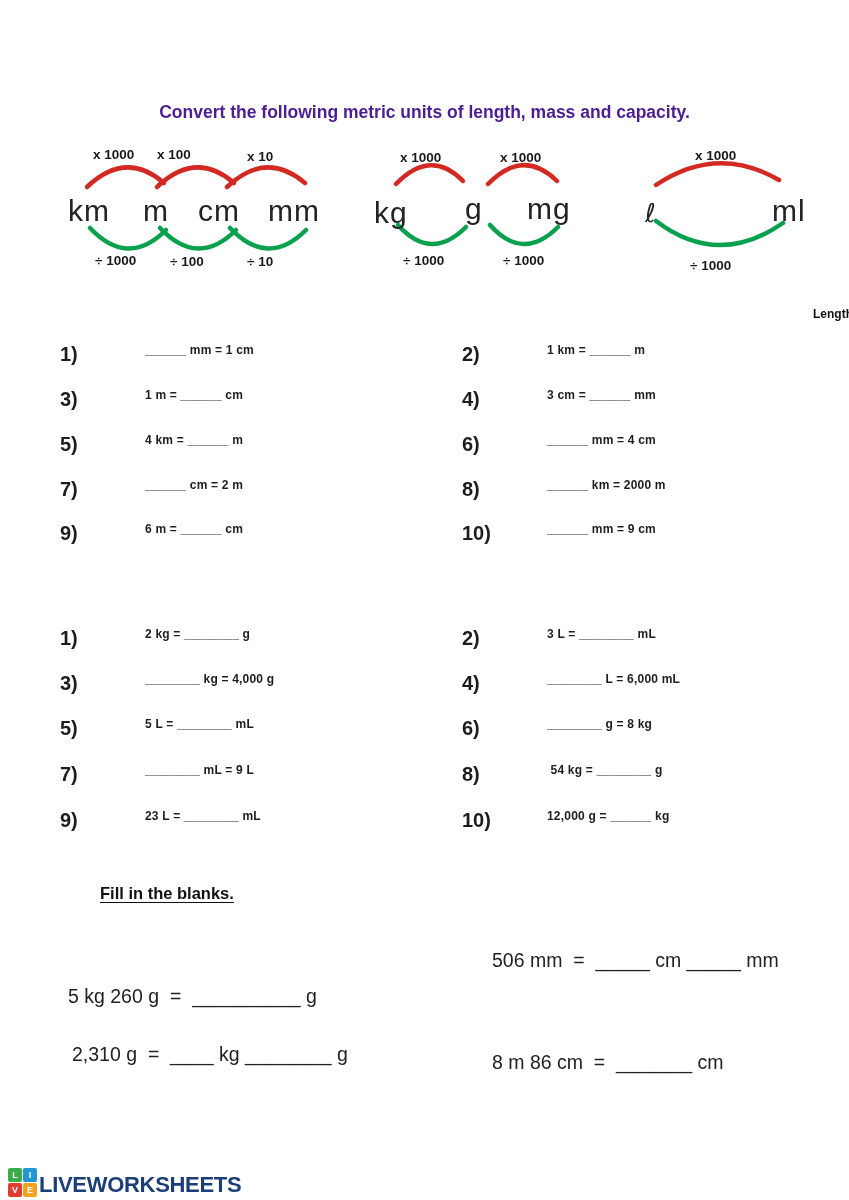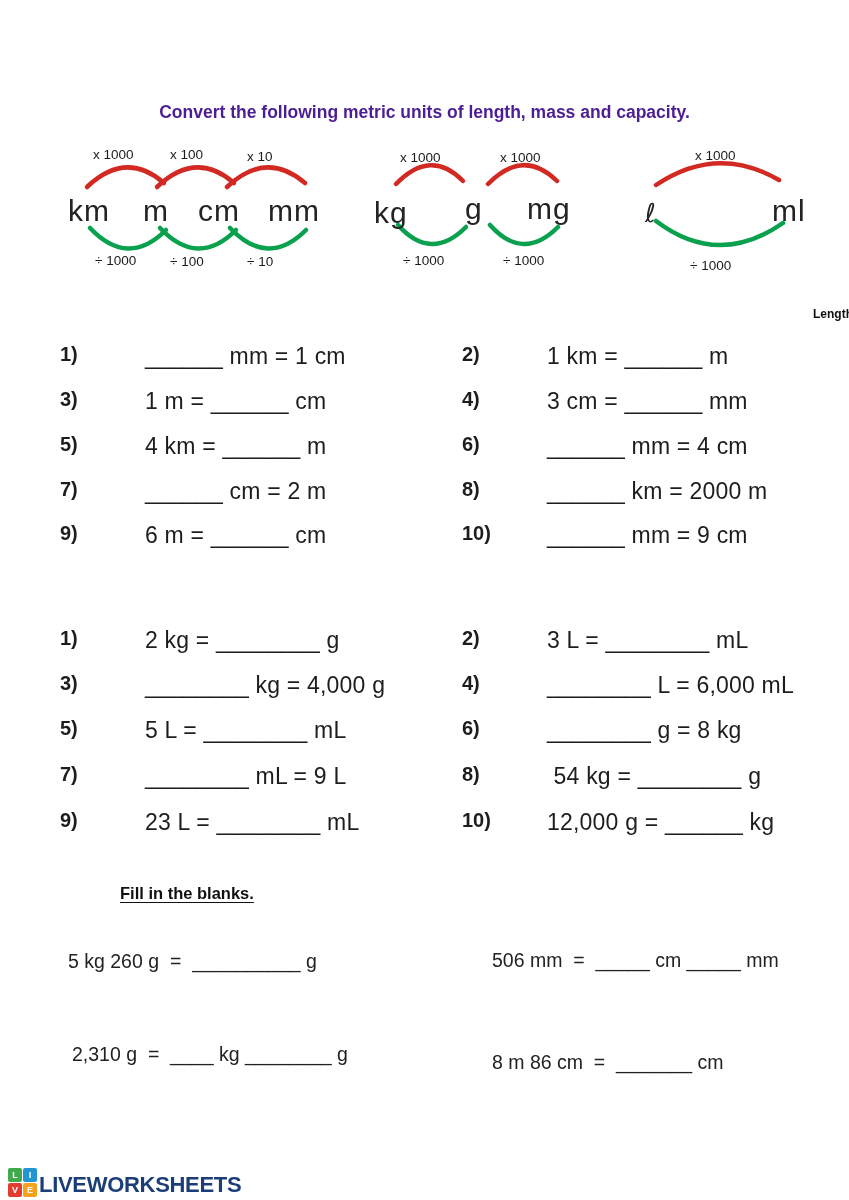--- a/index.html
+++ b/index.html
@@ -4,32 +4,32 @@
 <style>
   html,body{margin:0;padding:0;background:#ffffff;}
   body{width:849px;height:1200px;overflow:hidden;font-family:"Liberation Sans",sans-serif;color:#1c1c1c;}
   .page{position:relative;width:849px;height:1200px;background:#fff;}
   .arrows{position:absolute;left:0;top:0;pointer-events:none;}
   .arrows path{fill:none;stroke-width:4.5;stroke-linecap:round;}
   .arrows path.red{stroke:#d22a22;}
   .arrows path.green{stroke:#0aa14e;}
   .title{position:absolute;left:0;top:102px;width:100%;margin:0;text-align:center;
          font-size:17.5px;font-weight:700;color:#4c1d95;}
-  .dlabel{position:absolute;font-size:13.5px;font-weight:400;color:#1a1a1a;white-space:pre;}
+  .dlabel{position:absolute;font-size:13.5px;font-weight:700;color:#1a1a1a;white-space:pre;}
   .unit{position:absolute;font-size:30px;font-weight:500;color:#232323;line-height:1;letter-spacing:1px;}
   .unit-ell{font-family:"DejaVu Sans",sans-serif;font-size:26px;font-weight:400;}
   .sec-head{position:absolute;left:4px;width:100%;text-align:right;font-size:12px;font-weight:700;color:#111;}
   .q-row{position:absolute;left:0;width:100%;height:26px;}
   .q{position:absolute;display:flex;align-items:flex-start;}
   .q-left{left:60px;}
   .q-right{left:462px;}
   .q-num{flex:none;width:85px;font-size:20px;font-weight:700;color:#1d1d1d;}
-  .q-text{font-size:23px;font-weight:400;color:#1d1d1d;white-space:pre;letter-spacing:0.2px;}
+  .q-text{font-size:12px;font-weight:700;color:#1d1d1d;white-space:pre;letter-spacing:0.2px;}
   .fill-head{position:absolute;font-size:16.5px;font-weight:700;color:#111;
-             text-decoration:underline;text-underline-offset:3px;margin-left:20px;}
+             text-decoration:underline;text-underline-offset:3px;}
   .fill-item{position:absolute;font-size:19.5px;font-weight:400;color:#222;white-space:pre;}
   .logo{position:absolute;left:8px;top:1168px;width:29px;height:29px;display:grid;
         grid-template-columns:14px 14px;grid-template-rows:14px 14px;gap:1px;cursor:pointer;}
   .sq{width:14px;height:14px;color:#fff;font-size:9px;font-weight:700;
       display:flex;align-items:center;justify-content:center;border-radius:2px;}
   .sq-l{background:#3faa4c;} .sq-i{background:#2196d3;} .sq-v{background:#e23c2e;} .sq-e{background:#f5a31c;}
   .brand{position:absolute;left:39px;top:1172px;font-size:22px;font-weight:800;
          color:#1b3e78;letter-spacing:-0.3px;cursor:pointer;}
 </style>
 </head>
@@ -58,21 +58,21 @@
     <path class="green" d="M236,230 Q198,268 160,228" marker-end="url(#ag)"></path>
     <path class="green" d="M306,230 Q268,268 230,228" marker-end="url(#ag)"></path>
     <path class="green" d="M466,227 Q431,262 398,225" marker-end="url(#ag)"></path>
     <path class="green" d="M558,227 Q523,262 490,225" marker-end="url(#ag)"></path>
     <path class="green" d="M783,223 Q718,268 656,221" marker-end="url(#ag)"></path>
   </svg>
 
   <h1 class="title">Convert the following metric units of length, mass and capacity.</h1>
 
   <span class="dlabel" style="left:93px;top:147px">x 1000</span>
-  <span class="dlabel" style="left:170px;top:147px">x 100</span>
+  <span class="dlabel" style="left:157px;top:147px">x 100</span>
   <span class="dlabel" style="left:247px;top:149px">x 10</span>
   <span class="unit" style="left:68px;top:196px">km</span>
   <span class="unit" style="left:143px;top:196px">m</span>
   <span class="unit" style="left:198px;top:196px">cm</span>
   <span class="unit" style="left:268px;top:196px">mm</span>
   <span class="dlabel" style="left:95px;top:253px">÷ 1000</span>
   <span class="dlabel" style="left:170px;top:254px">÷ 100</span>
   <span class="dlabel" style="left:247px;top:254px">÷ 10</span>
 
   <span class="dlabel" style="left:400px;top:150px">x 1000</span>
@@ -187,21 +187,21 @@
         <span class="q-num">9)</span>
         <span class="q-text">23 L = ________ mL</span>
       </div>
     <div class="q q-right">
         <span class="q-num">10)</span>
         <span class="q-text">12,000 g = ______ kg</span>
       </div>
   </div>
 
   <div class="fill-head" style="left:100px;top:884px">Fill in the blanks.</div>
-  <span class="fill-item" style="left:68px;top:950px">5 kg 260 g  =  __________ g</span>
+  <span class="fill-item" style="left:68px;top:985px">5 kg 260 g  =  __________ g</span>
   <span class="fill-item" style="left:492px;top:949px">506 mm  =  _____ cm _____ mm</span>
   <span class="fill-item" style="left:72px;top:1043px">2,310 g  =  ____ kg ________ g</span>
   <span class="fill-item" style="left:492px;top:1051px">8 m 86 cm  =  _______ cm</span>
 
   <div class="logo">
     <span class="sq sq-l">L</span>
     <span class="sq sq-i">I</span>
     <span class="sq sq-v">V</span>
     <span class="sq sq-e">E</span>
   </div>

